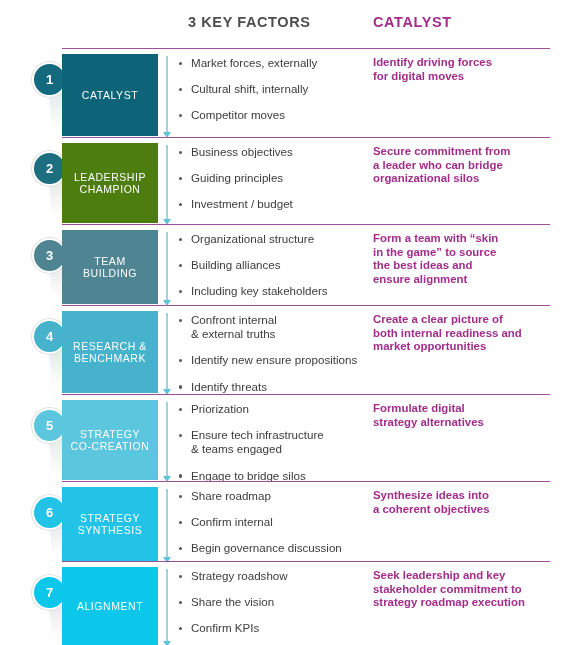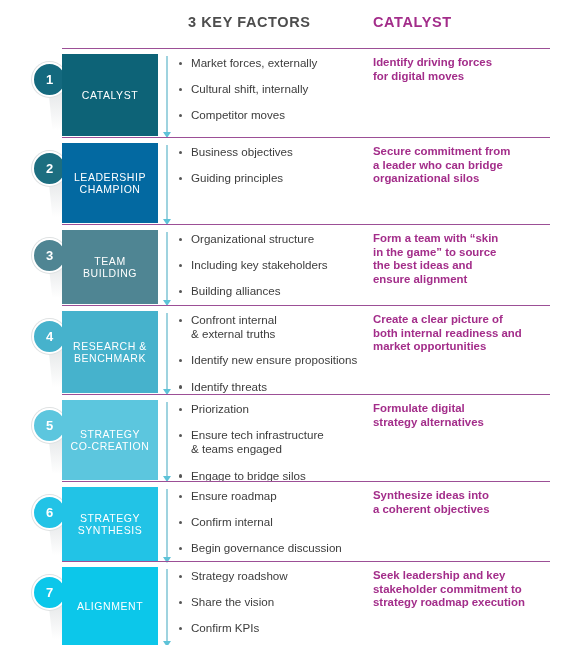--- a/index.html
+++ b/index.html
@@ -224,31 +224,32 @@
 for digital moves</div>
       </div>
       <div class="row" style="top: 137px; height: 88px;">
         <div class="divider" style="background: rgb(156, 79, 150);"></div>
         <div class="badge-wrap">
           <div class="badge-tail" style="height: 62px;"></div>
           <div class="badge" style="background: rgb(28, 110, 128);">
             <span class="badge-num">2</span>
           </div>
         </div>
-        <div class="stage-box" style="height: 80px; background: #0369a1;">
+        <div class="stage-box" style="height: 80px; background: #4d7c0f;">
           <div class="stage-label">LEADERSHIP
 CHAMPION</div>
         </div>
         <div class="connector" style="height: 80px;">
           <div class="connector-line" style="height: 74px;"></div>
           <div class="connector-head" style="top: 74px;"></div>
         </div>
         <div class="bullets">
           <div class="bullet">Business objectives</div>
           <div class="bullet">Guiding principles</div>
+          <div class="bullet">Investment / budget</div>
         </div>
         <div class="outcome" style="color: rgb(163, 45, 138);">Secure commitment from
 a leader who can bridge
 organizational silos</div>
       </div>
       <div class="row" style="top: 224px; height: 82px;">
         <div class="divider" style="background: rgb(156, 79, 150);"></div>
         <div class="badge-wrap">
           <div class="badge-tail" style="height: 56px;"></div>
           <div class="badge" style="background: rgb(79, 133, 147);">
@@ -258,22 +259,22 @@
         <div class="stage-box" style="height: 74px; background: rgb(79, 133, 147);">
           <div class="stage-label">TEAM
 BUILDING</div>
         </div>
         <div class="connector" style="height: 74px;">
           <div class="connector-line" style="height: 68px;"></div>
           <div class="connector-head" style="top: 68px;"></div>
         </div>
         <div class="bullets">
           <div class="bullet">Organizational structure</div>
+          <div class="bullet">Building alliances</div>
           <div class="bullet">Including key stakeholders</div>
-          <div class="bullet">Building alliances</div>
         </div>
         <div class="outcome" style="color: rgb(163, 45, 138);">Form a team with “skin
 in the game” to source
 the best ideas and
 ensure alignment</div>
       </div>
       <div class="row" style="top: 305px; height: 90px;">
         <div class="divider" style="background: rgb(156, 79, 150);"></div>
         <div class="badge-wrap">
           <div class="badge-tail" style="height: 64px;"></div>
@@ -334,21 +335,21 @@
         </div>
         <div class="stage-box" style="height: 74px; background: rgb(34, 195, 230);">
           <div class="stage-label">STRATEGY
 SYNTHESIS</div>
         </div>
         <div class="connector" style="height: 74px;">
           <div class="connector-line" style="height: 68px;"></div>
           <div class="connector-head" style="top: 68px;"></div>
         </div>
         <div class="bullets">
-          <div class="bullet">Ensure roadmap</div>
+          <div class="bullet">Share roadmap</div>
           <div class="bullet">Confirm internal</div>
           <div class="bullet">Begin governance discussion</div>
         </div>
         <div class="outcome" style="color: rgb(163, 45, 138);">Synthesize ideas into
 a coherent objectives</div>
       </div>
       <div class="row" style="top: 561px; height: 86px;">
         <div class="divider" style="background: rgb(156, 79, 150);"></div>
         <div class="badge-wrap">
           <div class="badge-tail" style="height: 60px;"></div>

